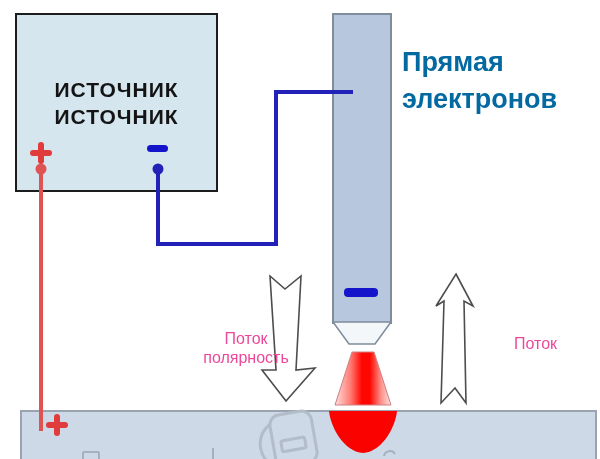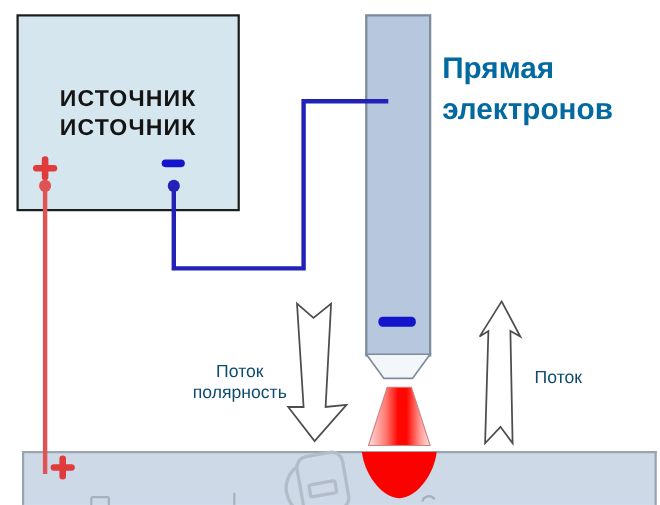--- a/index.html
+++ b/index.html
@@ -26,21 +26,21 @@
   .workpiece{
     left:20px;top:410px;width:577px;height:49px;box-sizing:border-box;
     background:var(--workpiece-fill);border:2px solid var(--workpiece-border);border-bottom:none;
   }
   
   .title{
     left:402px;top:44px;width:196px;text-align:left;
     font-size:27px;font-weight:bold;line-height:37px;color:#0369a1;
   }
   
-  .flow-label{font-size:16px;line-height:19px;color:#0c4a6e;}
+  .flow-label{font-size:16px;line-height:19px;color:#ec4899;margin-left:28px;}
   .electron-label{left:170px;top:329px;width:96px;text-align:center;}
   .ion-label{left:486px;top:334px;width:80px;text-align:left;}
   
   .plus{width:22px;height:22px;}
   .plus::before{content:"";position:absolute;left:0;top:8px;width:22px;height:6px;border-radius:3px;background:var(--terminal-red);}
   .plus::after{content:"";position:absolute;left:8px;top:0;width:6px;height:22px;border-radius:3px;background:var(--terminal-red);}
   .plus-top{left:30px;top:142px;}
   .plus-bottom{left:46px;top:414px;}
   .minus{background:var(--terminal-blue);border-radius:4px;}
   .minus-top{left:147px;top:145px;width:21px;height:7px;}

